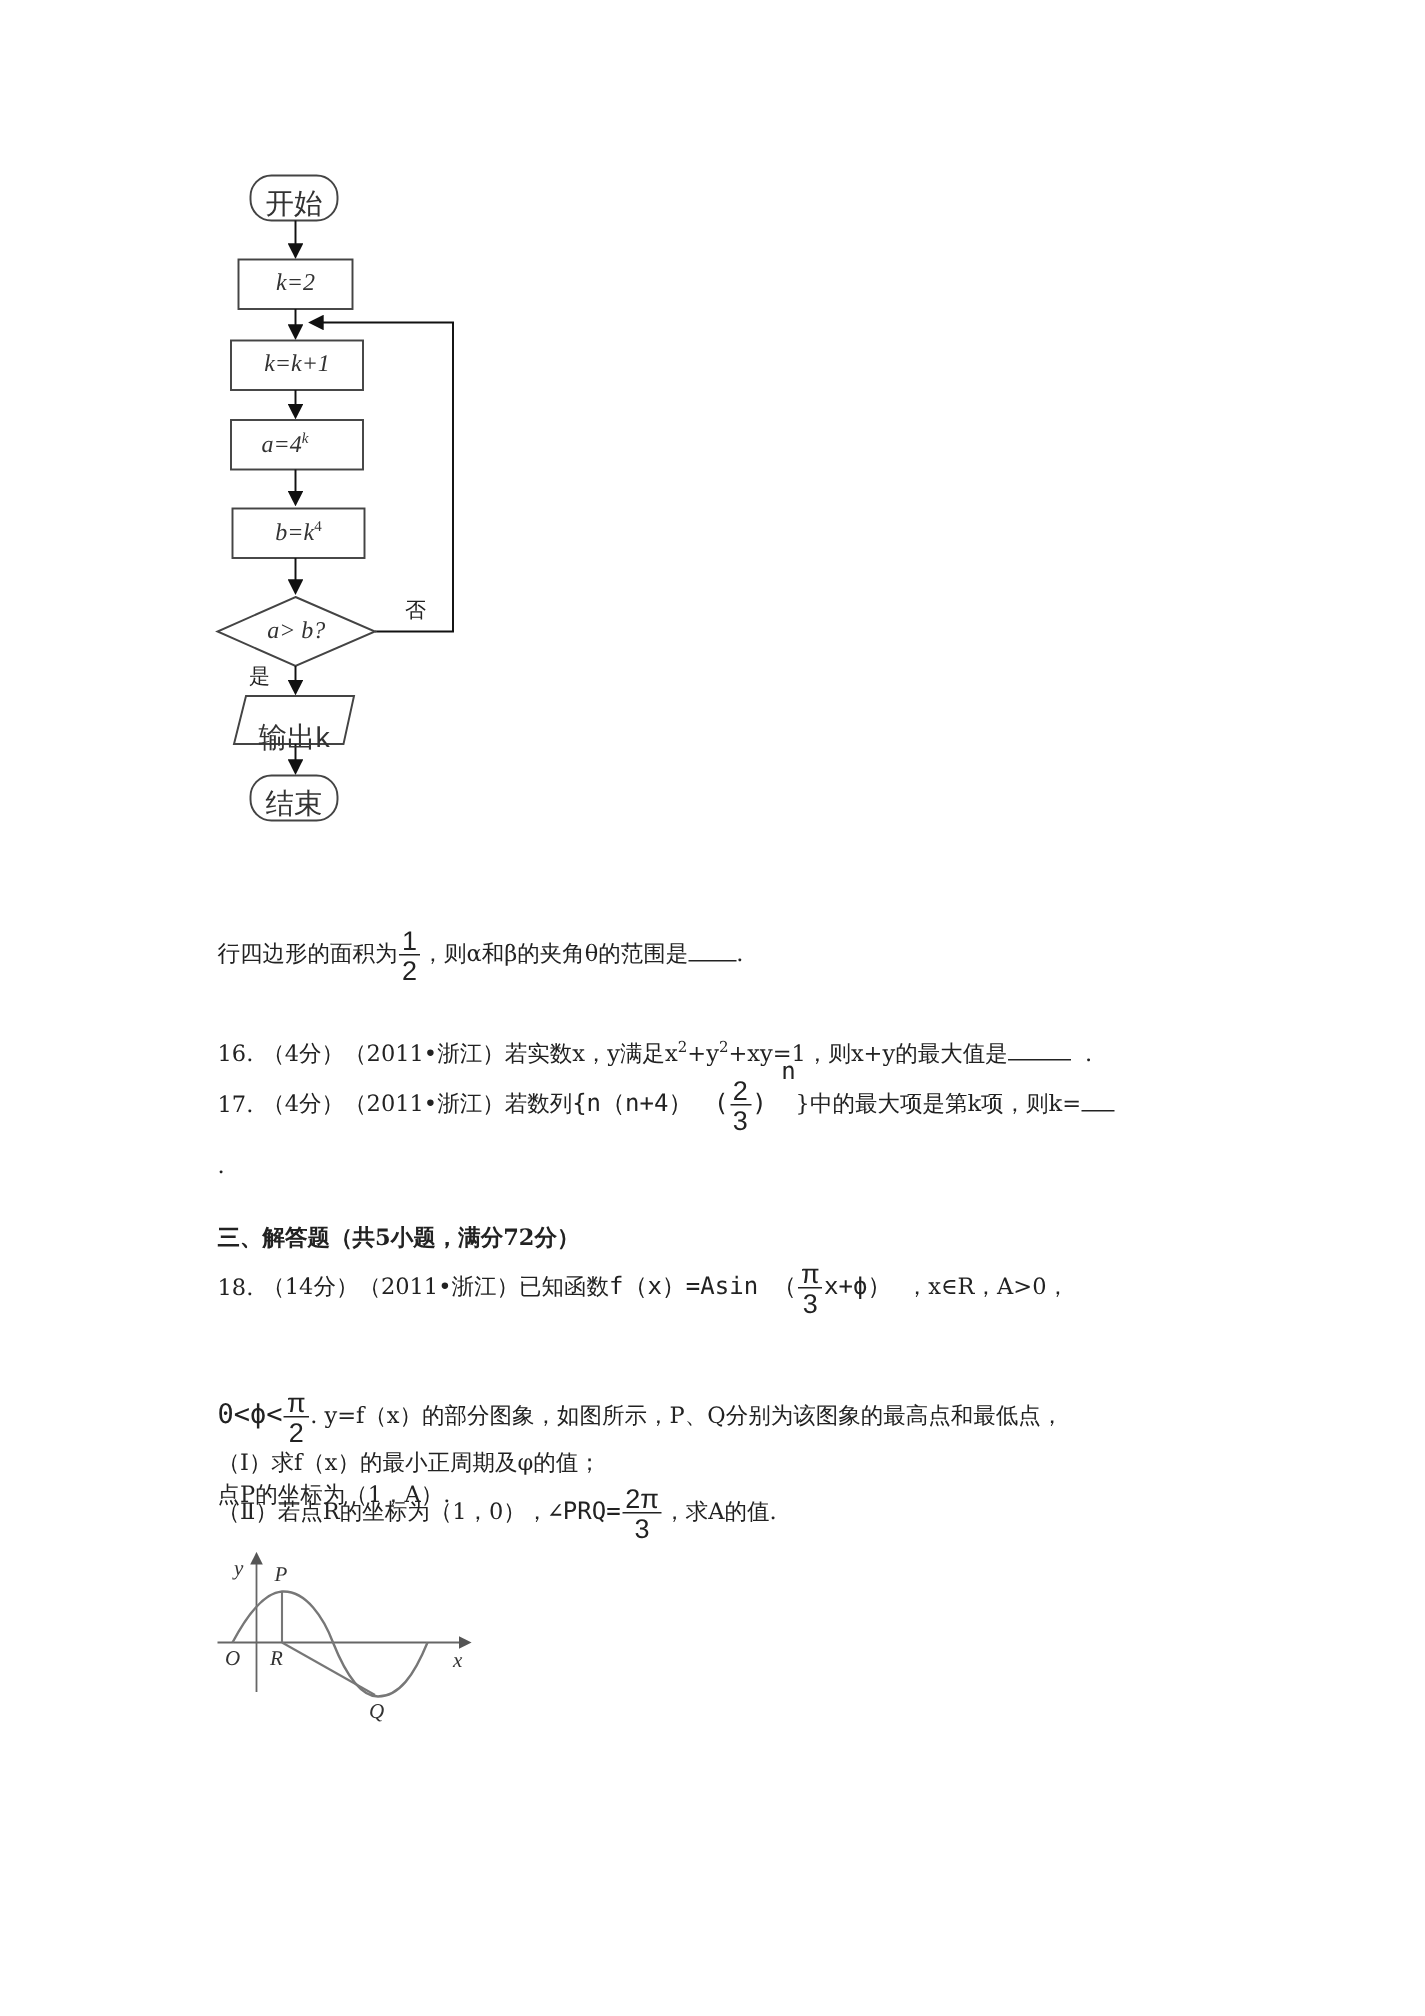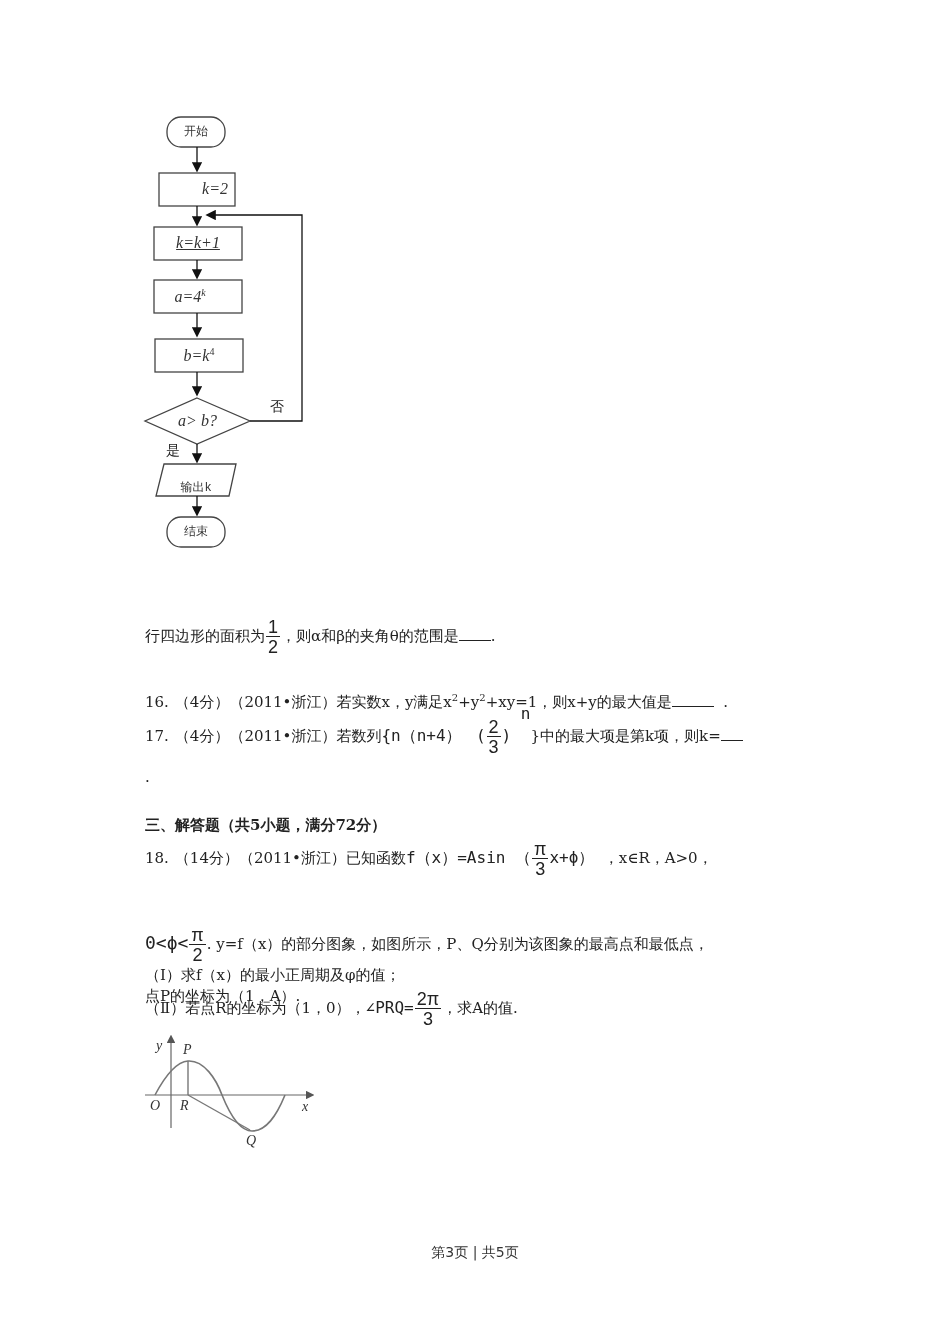--- a/index.html
+++ b/index.html
@@ -3,22 +3,22 @@
   <meta charset="utf-8">
   <style>
     html, body { margin: 0; padding: 0; background: #ffffff; }
     body { width: 950px; height: 1344px; position: relative; overflow: hidden;
            font-family: "DejaVu Serif", "Liberation Serif", serif; color: #222; }
     .page { position: absolute; left: 0; top: 0; width: 950px; height: 1344px; }
 
     
     .flowchart { position: absolute; left: 140px; top: 110px; width: 180px; height: 450px; }
     .fc-svg { position: absolute; left: 0; top: 0; }
-    .fc-text { position: absolute; font-size: 12px; color: #333; text-align: center;
-               font-family: Liberation Mono, monospace; }
+    .fc-text { position: absolute; font-size: 19px; color: #333; text-align: center;
+               font-family: Liberation Sans, sans-serif; }
     .fc-math { font-family: "Liberation Serif", serif; font-size: 16px; }
     .fc-math i { font-style: italic; }
     .fc-label { position: absolute; font-size: 14px; color: #222;
                 font-family: "DejaVu Sans", sans-serif; }
 
     
     .line { position: absolute; left: 145px; font-size: 15px; white-space: nowrap; color: #222; }
     .line .num { margin-right: 6px; }
     .frac { display: inline-block; vertical-align: middle; text-align: center; line-height: 1; margin: 0 1px; }
     .frac .n { display: block; font-family: "Liberation Sans", sans-serif; font-size: 18px; padding: 0 2px; border-bottom: 1.3px solid #222; }
@@ -67,22 +67,22 @@
       <polygon points="57,288 110,311 57,334 5,311" fill="#fff" stroke="#444" stroke-width="1.3"></polygon>
       <line x1="57" y1="334" x2="57" y2="351" stroke="#111" stroke-width="1.3" marker-end="url(#ah)"></line>
 
       <polygon points="24,354 96,354 89,386 16,386" fill="#fff" stroke="#444" stroke-width="1.3"></polygon>
       <line x1="57" y1="386" x2="57" y2="404" stroke="#111" stroke-width="1.3" marker-end="url(#ah)"></line>
 
       <rect x="27" y="407" width="58" height="30" rx="14" ry="14" fill="#fff" stroke="#444" stroke-width="1.3"></rect>
     </svg>
 
     <div class="fc-text" style="left:27px;top:13px;width:58px;">开始</div>
-    <div class="fc-text fc-math" style="left:9px;top:70px;width:76px;padding-left:28px;"><i>k=2</i></div>
-    <div class="fc-text fc-math" style="left:14px;top:124px;width:88px;text-decoration:underline;"><i>k=k+1</i></div>
+    <div class="fc-text fc-math" style="left:19px;top:70px;width:76px;"><i>k=2</i></div>
+    <div class="fc-text fc-math" style="left:14px;top:124px;width:88px;"><i>k=k+1</i></div>
     <div class="fc-text fc-math" style="left:14px;top:177px;width:72px;"><i>a=4</i><sup><i>k</i></sup></div>
     <div class="fc-text fc-math" style="left:15px;top:236px;width:88px;"><i>b=k</i><sup>4</sup></div>
     <div class="fc-text fc-math" style="left:5px;top:302px;width:105px;"><i>a&gt; b?</i></div>
     <div class="fc-label" style="left:130px;top:288px;">否</div>
     <div class="fc-label" style="left:26px;top:332px;">是</div>
     <div class="fc-text" style="left:20px;top:369px;width:72px;">输出k</div>
     <div class="fc-text" style="left:27px;top:413px;width:58px;">结束</div>
   </div>
 
   <div class="line" style="top:618px;">
@@ -131,14 +131,13 @@
       <line x1="46" y1="62" x2="108" y2="97" stroke="#777" stroke-width="1.4"></line>
       <text x="14" y="17" font-family="Liberation Serif, serif" font-style="italic" font-size="14" fill="#333">y</text>
       <text x="41" y="21" font-family="Liberation Serif, serif" font-style="italic" font-size="14" fill="#333">P</text>
       <text x="8" y="77" font-family="Liberation Serif, serif" font-style="italic" font-size="14" fill="#333">O</text>
       <text x="38" y="77" font-family="Liberation Serif, serif" font-style="italic" font-size="14" fill="#333">R</text>
       <text x="160" y="78" font-family="Liberation Serif, serif" font-style="italic" font-size="14" fill="#333">x</text>
       <text x="104" y="112" font-family="Liberation Serif, serif" font-style="italic" font-size="14" fill="#333">Q</text>
     </svg>
   </div>
 
-  <div class="footer">第3页 | 共5页</div>
 </div>
 
 </body></html>

